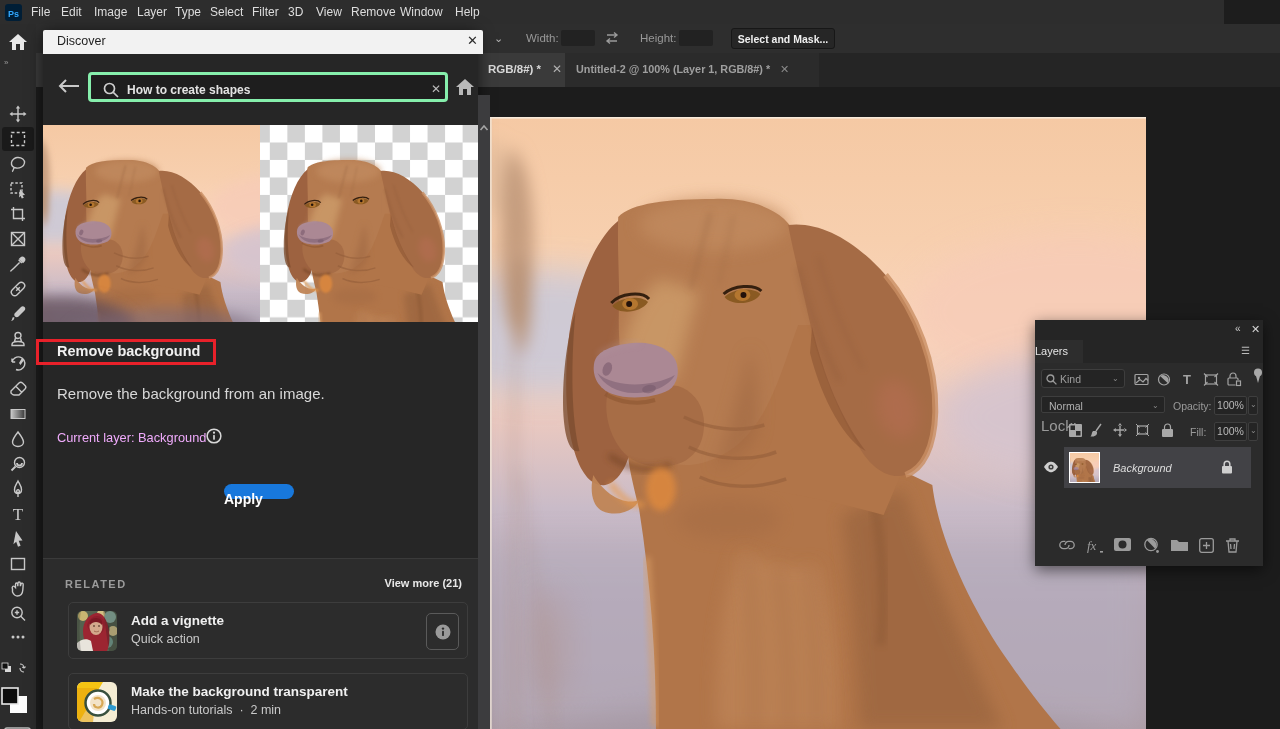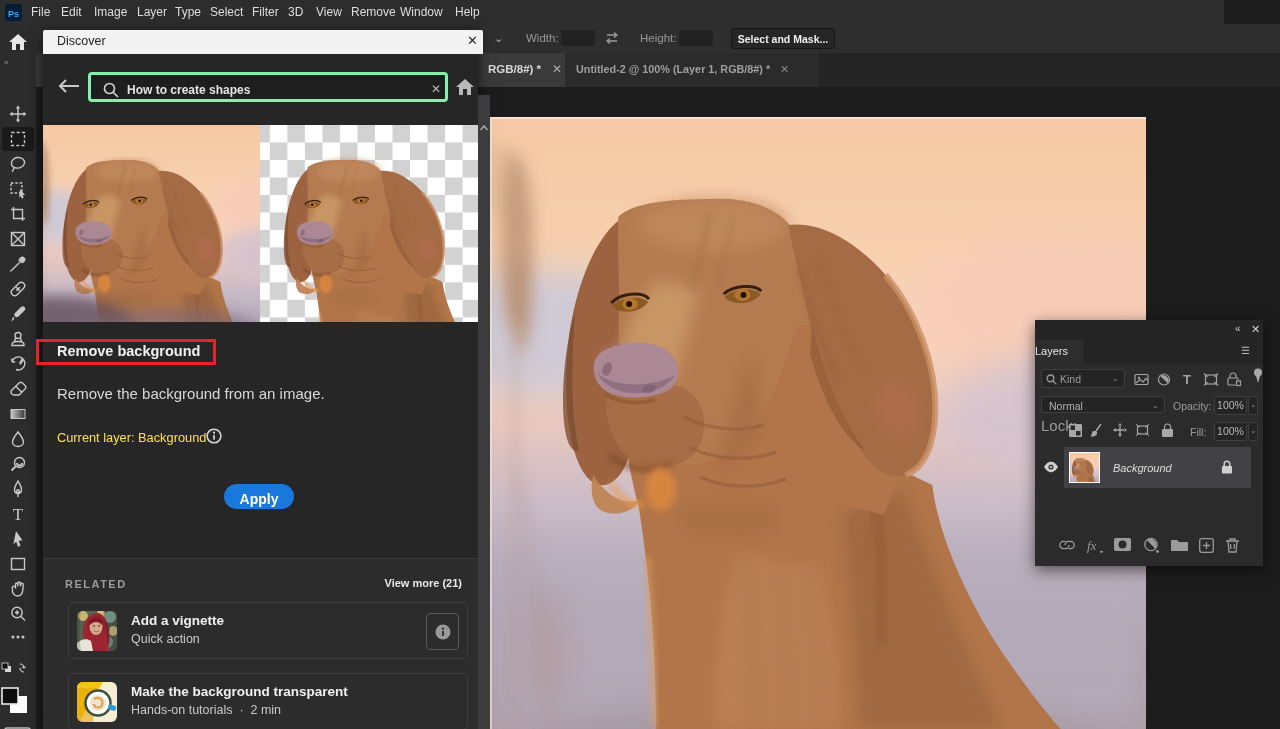--- a/index.html
+++ b/index.html
@@ -470,27 +470,27 @@
       </svg>
     <svg width="218" height="197" viewBox="18 0 510 462" preserveAspectRatio="none" class="abs" style="left:217px;top:0">
         <rect x="-50" y="-10" width="760" height="640" fill="url(#checker)"></rect>
         <use href="#dogart"></use>
       </svg>
   </div>
 
   <div class="abs" style="left:-7px;top:309px;width:180px;height:26px;border:3px solid #e8212a"></div>
   <span class="abs" style="left:14px;top:313px;color:#f0f0f0;font-size:14.5px;font-weight:700">Remove background</span>
   <span class="abs" style="left:14px;top:355px;color:#d8d8d8;font-size:15px">Remove the background from an image.</span>
-  <span class="abs" style="left:14px;top:400px;color:#fde047;font-size:12.8px">Current layer: Background</span>
+  <span class="abs" style="left:14px;top:400px;color:#f0abfc;font-size:12.8px">Current layer: Background</span>
   <svg class="abs" style="left:163px;top:398px" width="16" height="16" viewBox="0 0 17 17">
       <circle cx="8.5" cy="8.5" r="7.3" stroke="#d8d8d8" stroke-width="1.6" fill="none"></circle>
       <circle cx="8.5" cy="5" r="1.2" fill="#d8d8d8"></circle>
       <rect x="7.6" y="7.3" width="1.8" height="5.2" rx="0.9" fill="#d8d8d8"></rect>
     </svg>
-  <div class="abs" style="left:181px;top:454px;width:70px;height:25px;background:#1878dc;border-radius:16px;color:#fff;font-size:14px;font-weight:700;text-align:center;line-height:31px">Apply</div>
+  <div class="abs" style="left:181px;top:454px;width:70px;height:15px;background:#1878dc;border-radius:16px;color:#fff;font-size:14px;font-weight:700;text-align:left;line-height:31px">Apply</div>
 
   <div class="abs" style="left:0;top:528px;width:435px;height:171px;background:#2c2c2c;border-top:1px solid #3a3a3a"></div>
   <span class="abs" style="left:22px;top:548px;color:#9b9b9b;font-size:11px;letter-spacing:1.5px;font-weight:700">RELATED</span>
   <span class="abs" style="left:280px;top:547px;width:139px;text-align:right;color:#e8e8e8;font-size:11px;font-weight:700">View more (21)</span>
 
   <div class="abs" style="left:25px;top:572px;width:400px;height:57px;border:1px solid #3d3d3d;border-radius:5px">
     <svg class="abs" style="left:8px;top:8px" width="40" height="40" viewBox="0 0 40 40">
         <defs>
           <clipPath id="rc1">
             <rect width="40" height="40" rx="5"></rect>

